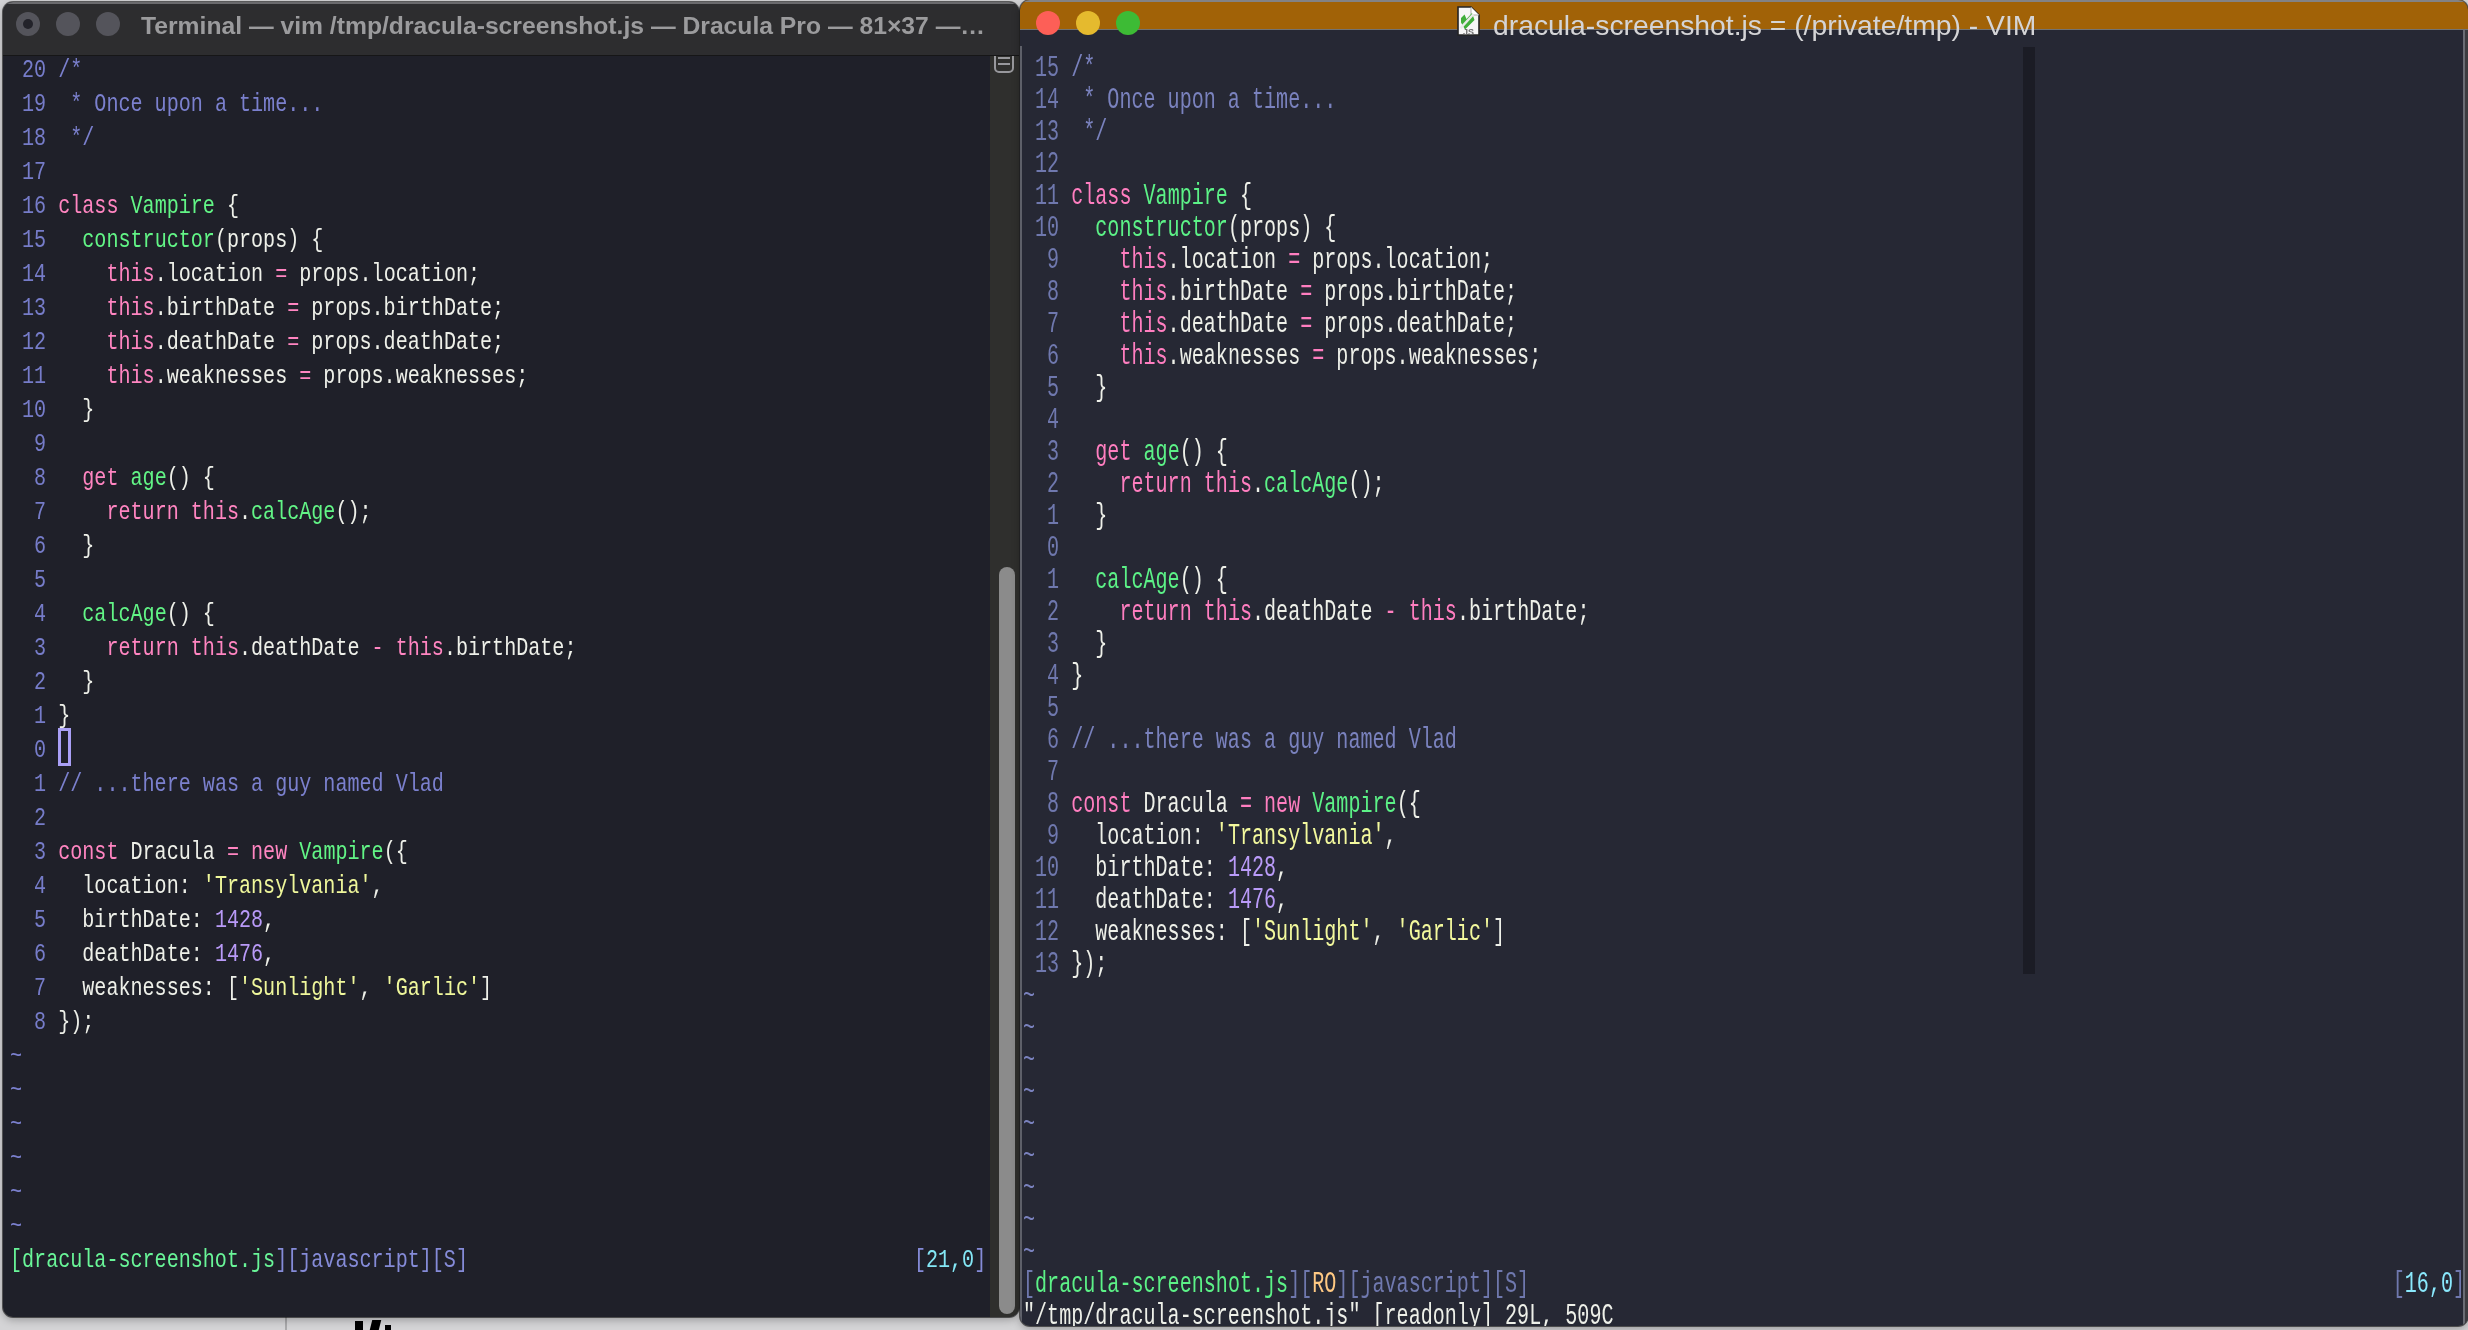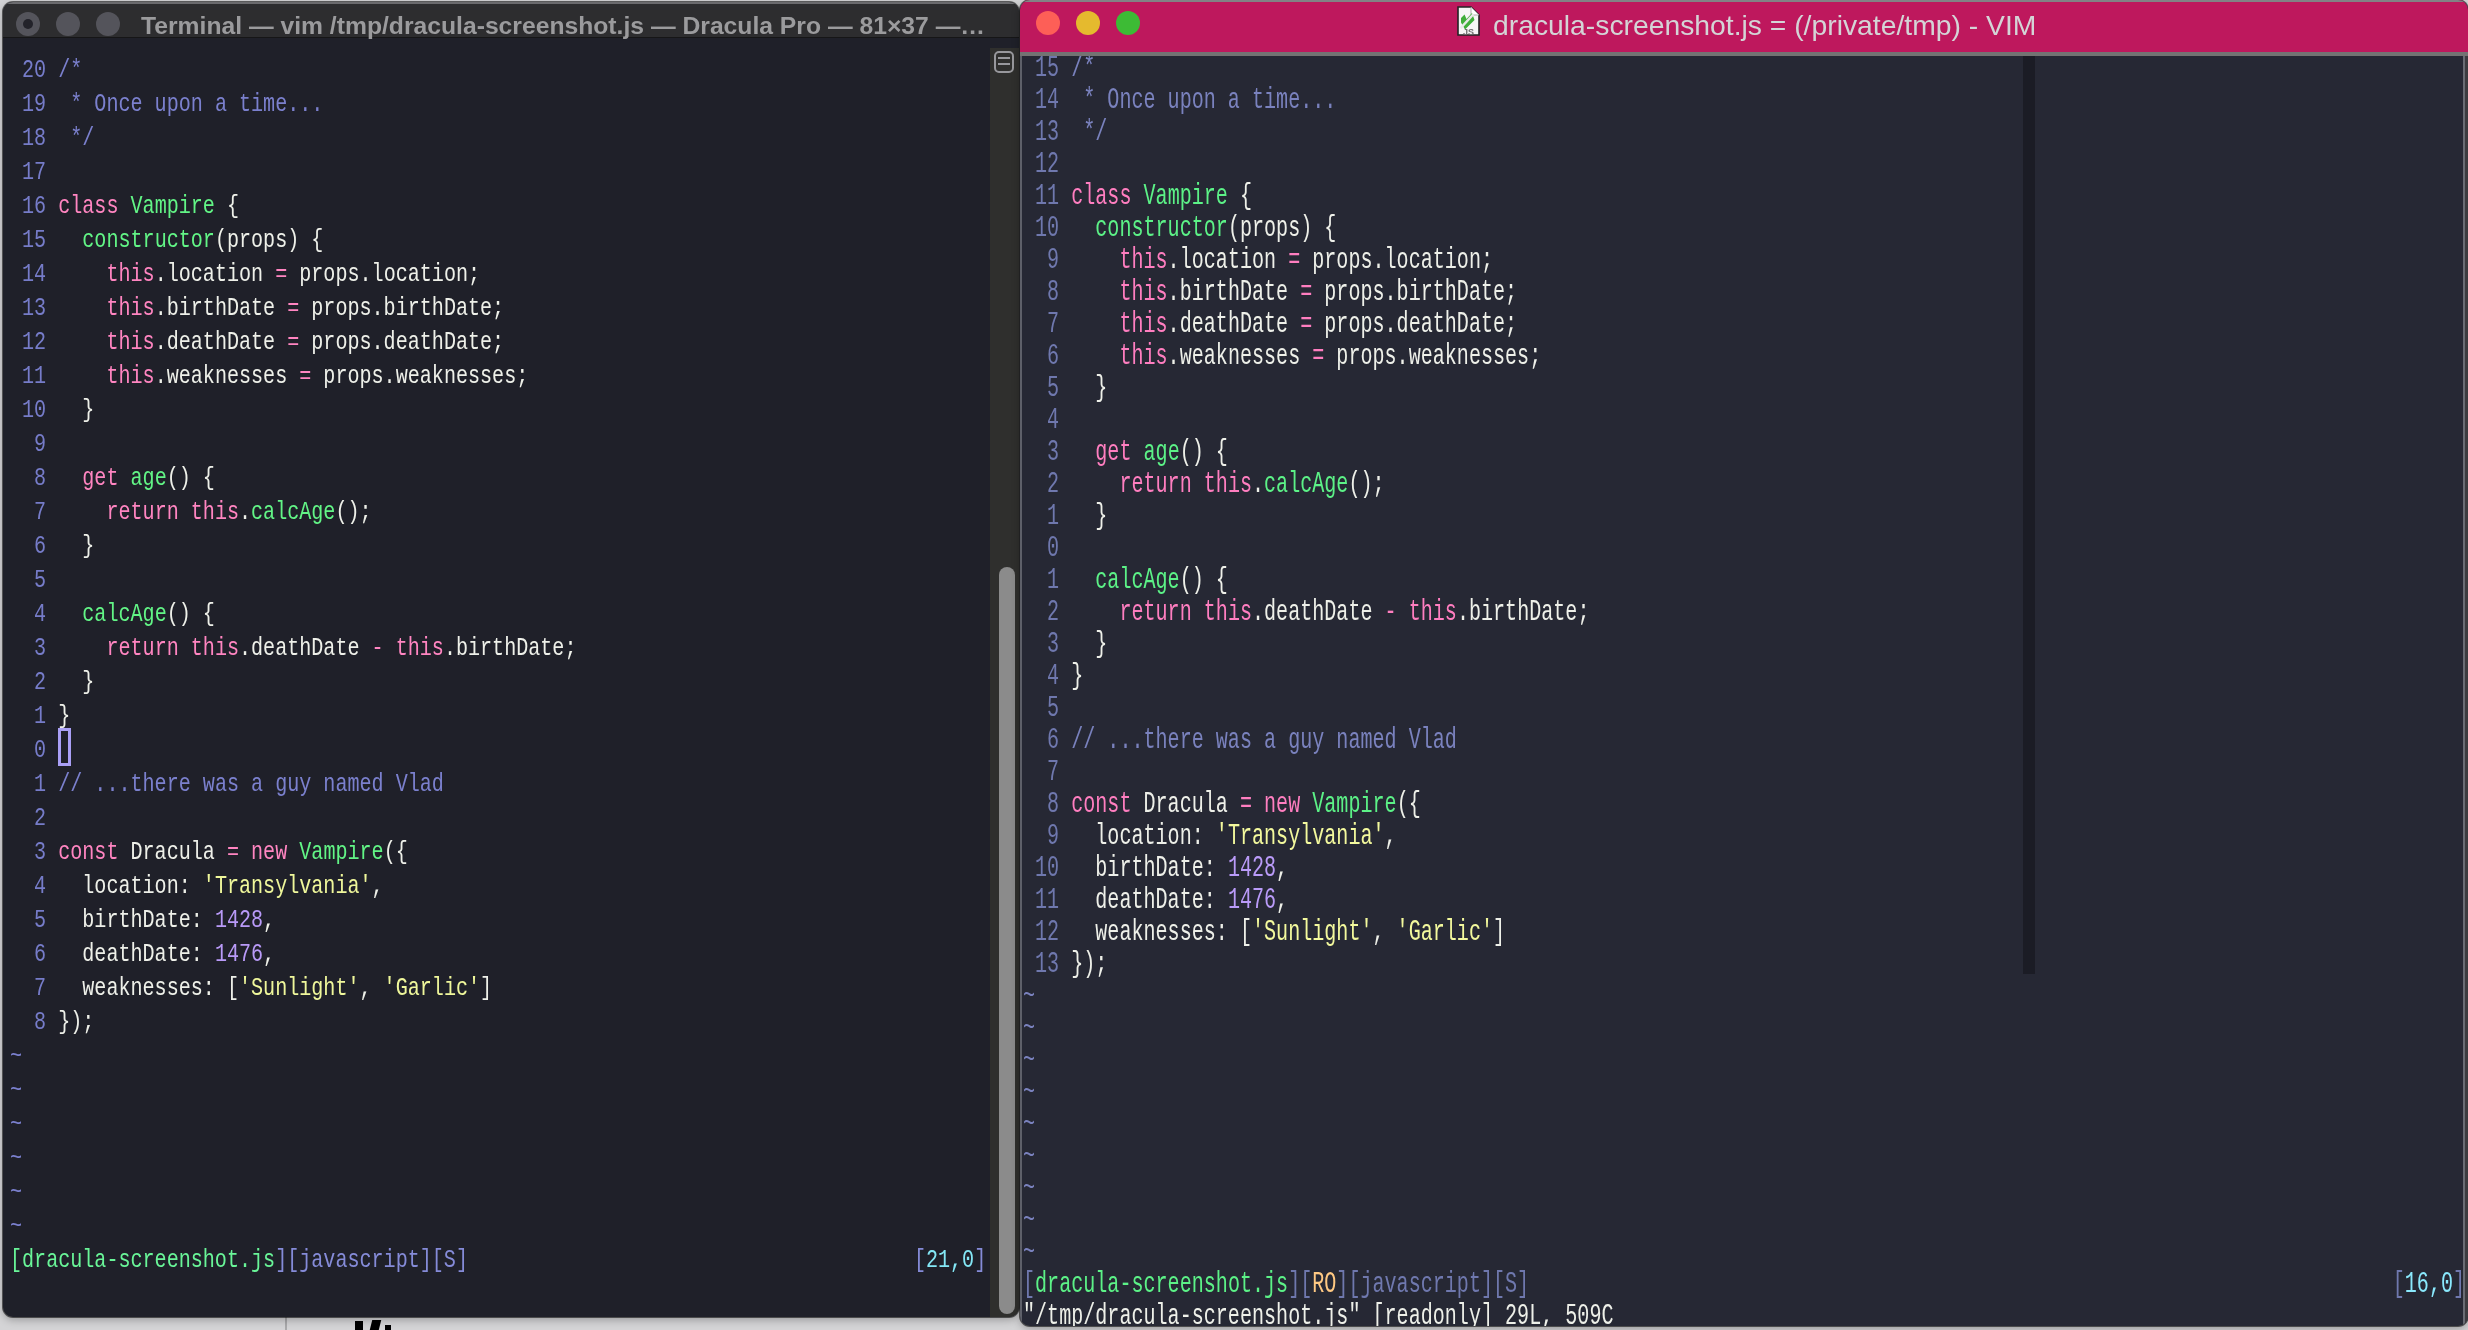--- a/index.html
+++ b/index.html
@@ -3,40 +3,40 @@
 <meta charset="utf-8">
 <style>
 * { margin:0; padding:0; box-sizing:border-box; }
 html,body { width:2468px; height:1330px; overflow:hidden; }
 body { position:relative; background:#d4d4d6; font-family:"Liberation Sans", sans-serif; }
 
 
 #winL { position:absolute; left:3px; top:2px; width:1016px; height:1315px;
   border-radius:10px; background:#1f2029; overflow:hidden;
   box-shadow:0 0 0 1px rgba(0,0,0,0.55), 0 3px 9px rgba(0,0,0,0.28); }
-#titleL { position:absolute; left:0; top:0; width:100%; height:36px;
+#titleL { position:absolute; left:0; top:0; width:100%; height:54px;
   background:#2d2d2f; border-bottom:1px solid #161617; }
 #titleL .hl { position:absolute; left:0; top:0; width:100%; height:2px; background:#6b6b6e; border-radius:10px 10px 0 0; }
 #titleL .txt { position:absolute; left:138px; top:10px; color:#9b9b9d; font-size:24.7px; font-weight:bold; white-space:pre; }
 .tl { position:absolute; top:11px; width:24px; height:24px; border-radius:50%; }
 #winL .tl { background:#54545b; }
 #winL .tl .dot { position:absolute; left:7px; top:7px; width:10px; height:10px; border-radius:50%; background:#23232a; }
 
 
 #sbL { position:absolute; right:0; top:46px; width:29px; height:1269px; background:#2f2f2d; }
 #sbL .thumb { position:absolute; left:9px; top:519px; width:16px; height:747px; border-radius:8px; background:#8b8b8b; }
 #sbIcon { position:absolute; left:4px; top:3px; width:20px; height:22px; border:2px solid #98989c; border-radius:5px; }
 #sbIcon i { position:absolute; left:2px; right:2px; height:2px; background:#98989c; }
 
 
 #winR { position:absolute; left:1020px; top:0px; width:1448px; height:1326px;
   border-radius:10px; background:#262834; overflow:hidden;
   box-shadow:0 0 0 1px rgba(0,0,0,0.55), 0 3px 9px rgba(0,0,0,0.28); }
-#titleR { position:absolute; left:0; top:0; width:100%; height:56px;
-  background:#be185d; border-bottom:4px solid #737373; }
+#titleR { position:absolute; left:0; top:0; width:100%; height:30px;
+  background:#a16207; border-bottom:1px solid #737373; }
 #titleR .hl { position:absolute; left:0; top:0; width:100%; height:2px; background:#828285; border-radius:10px 10px 0 0; }
 #titleR .txt { position:absolute; left:473px; top:9px; color:#d4d4d6; font-size:28.3px; font-weight:normal; white-space:pre; }
 #winR .r1 { background:#fd5f57; left:16px; }
 #winR .r2 { background:#e5ba2e; left:56px; }
 #winR .r3 { background:#3dbb35; left:96px; }
 #ccol { position:absolute; left:1003px; top:47px; width:12px; height:927px; background:#1b1c25; }
 #redge { position:absolute; right:3px; top:0; width:2px; height:100%; background:#6a6c74; }
 #rstrip { position:absolute; right:0; top:0; width:3px; height:100%; background:#3c3c40; }
 
 

